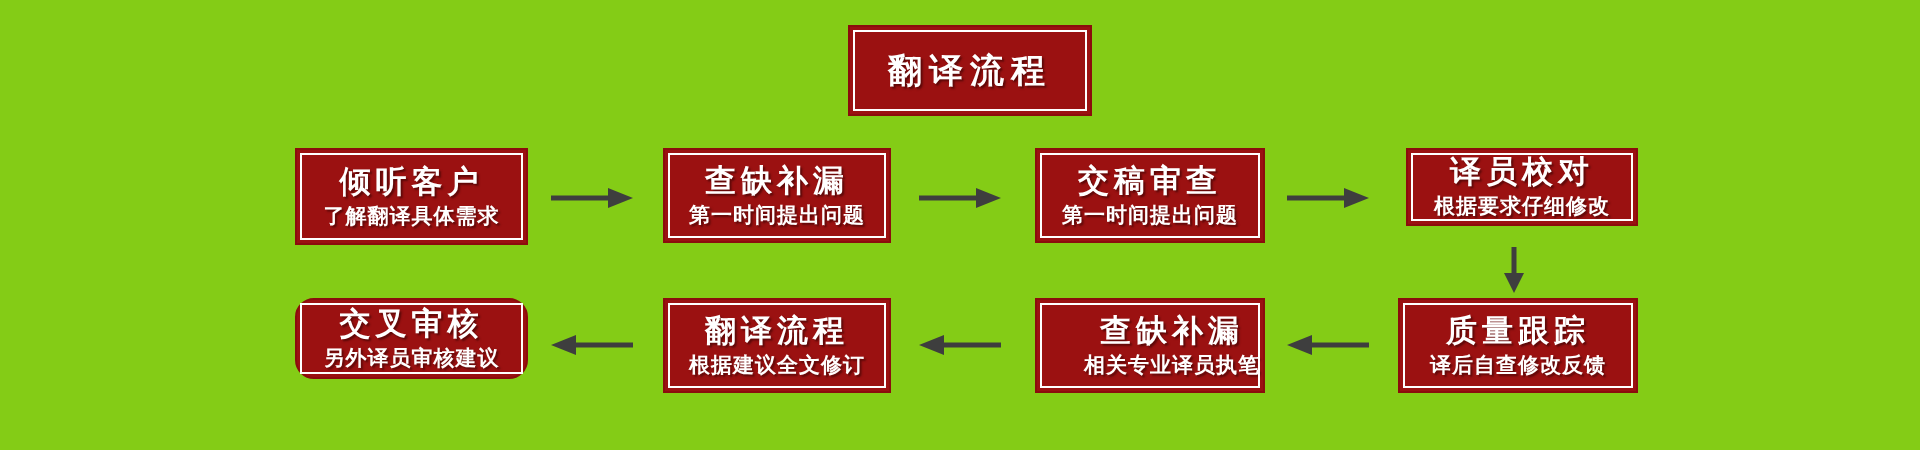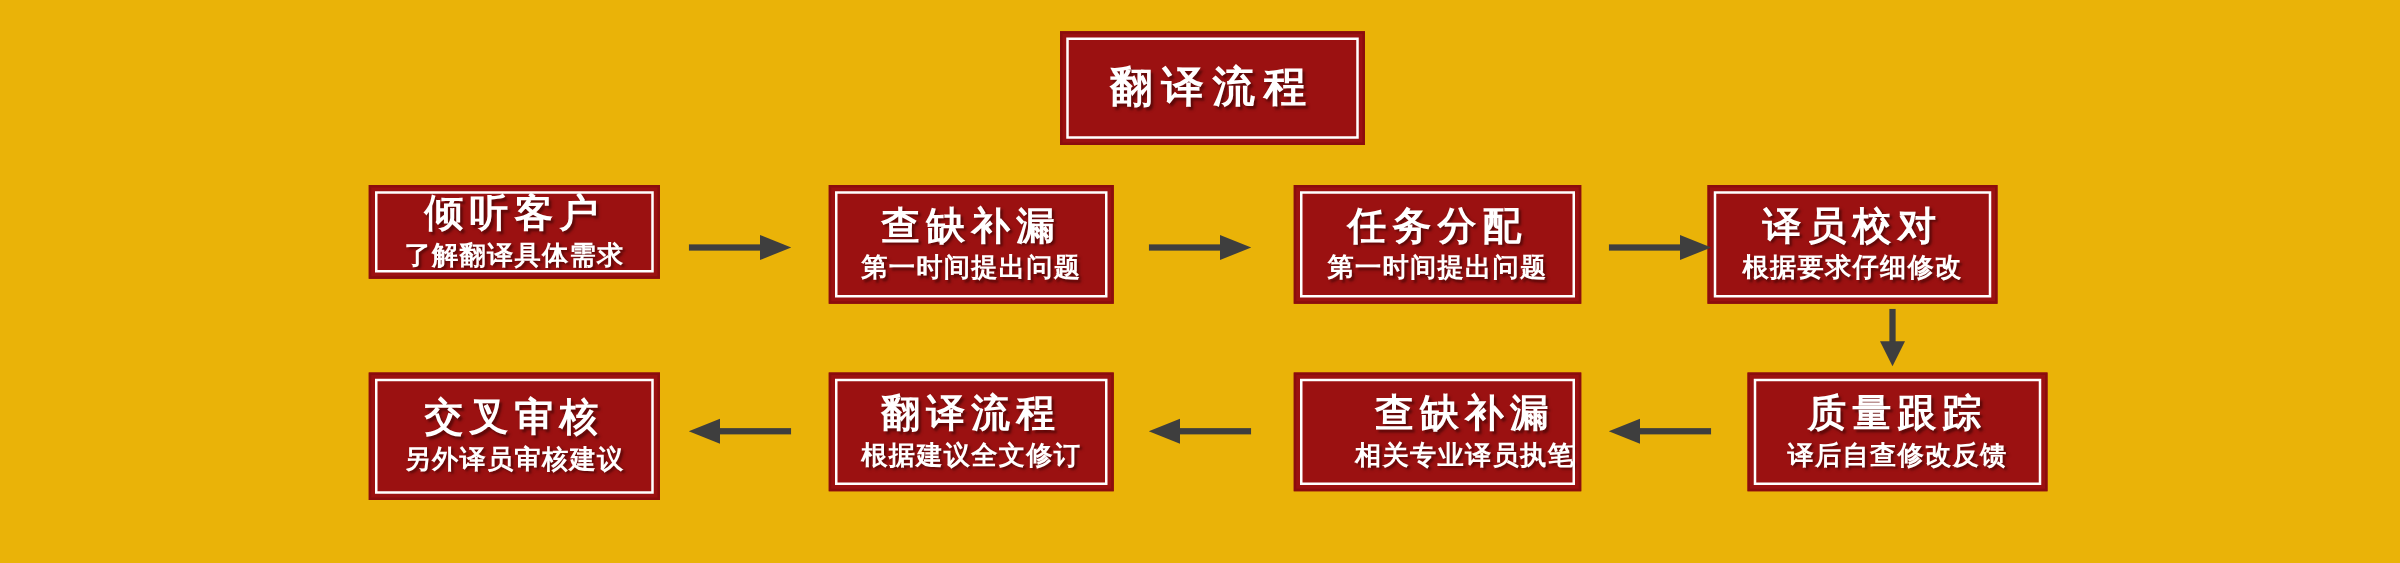--- a/index.html
+++ b/index.html
@@ -1,18 +1,18 @@
 <!DOCTYPE html>
 <html><head>
 <meta charset="utf-8">
 <style>
   html, body { margin:0; padding:0; background:#e9e9e9; }
   .canvas {
     position:relative; width:1920px; height:450px;
-    background:#eab308; overflow:hidden;
+    background:#84cc16; overflow:hidden;
     font-family:"Liberation Sans", sans-serif;
   }
   .rbox {
     position:absolute; box-sizing:border-box;
     background:#9b1111; border:2px solid #8b0d0d;
     display:flex; flex-direction:column; align-items:center; justify-content:center;
     color:#ffffff;
   }
   .rbox::before {
     content:""; position:absolute; inset:3px;
@@ -32,41 +32,41 @@
 </style>
 </head>
 <body>
 
 <div class="canvas">
 
   <div class="rbox title-box" style="left:848px; top:25px; width:244px; height:91px;">
     <div class="t">翻译流程</div>
   </div>
 
-  <div class="rbox" style="left:295px; top:148px; width:233px; height:75px;">
+  <div class="rbox" style="left:295px; top:148px; width:233px; height:97px;">
     <div class="t">倾听客户</div>
     <div class="s">了解翻译具体需求</div>
   </div>
 
   <div class="rbox" style="left:663px; top:148px; width:228px; height:95px;">
     <div class="t">查缺补漏</div>
     <div class="s">第一时间提出问题</div>
   </div>
 
   <div class="rbox" style="left:1035px; top:148px; width:230px; height:95px;">
-    <div class="t">任务分配</div>
+    <div class="t">交稿审查</div>
     <div class="s">第一时间提出问题</div>
   </div>
 
-  <div class="rbox" style="left:1366px; top:148px; width:232px; height:95px;">
+  <div class="rbox" style="left:1406px; top:148px; width:232px; height:78px;">
     <div class="t">译员校对</div>
     <div class="s">根据要求仔细修改</div>
   </div>
 
-  <div class="rbox" style="left:295px; top:298px; width:233px; height:102px;">
+  <div class="rbox" style="left:295px; top:298px; width:233px; height:81px;border-radius:19px;">
     <div class="t">交叉审核</div>
     <div class="s">另外译员审核建议</div>
   </div>
 
   <div class="rbox" style="left:663px; top:298px; width:228px; height:95px;">
     <div class="t">翻译流程</div>
     <div class="s">根据建议全文修订</div>
   </div>
 
   <div class="rbox" style="left:1035px; top:298px; width:230px; height:95px;padding-left:44px;">

